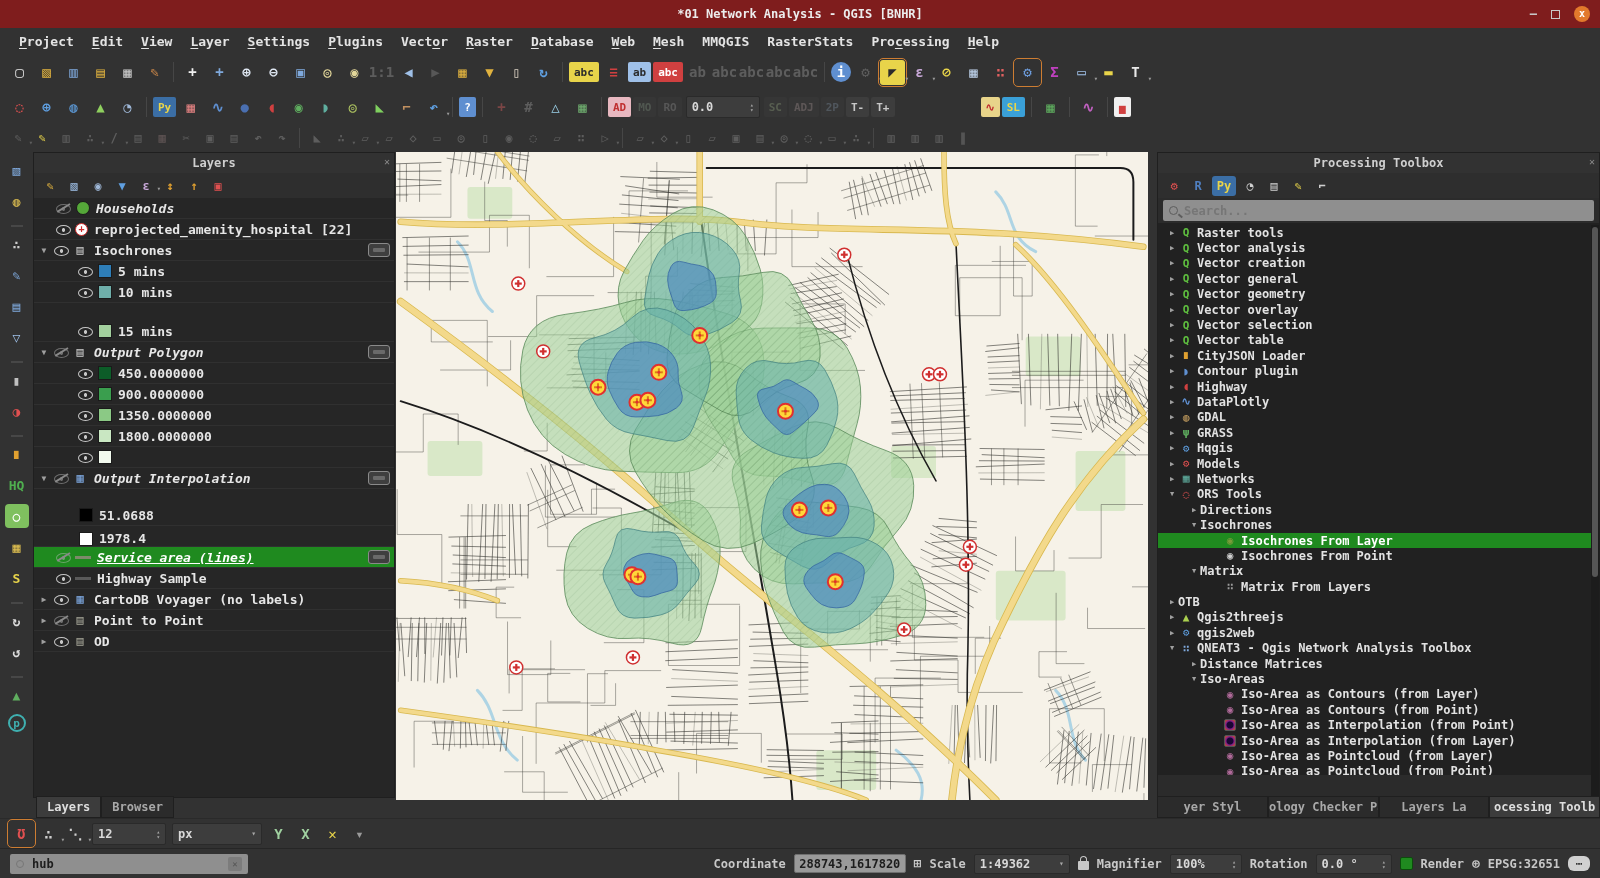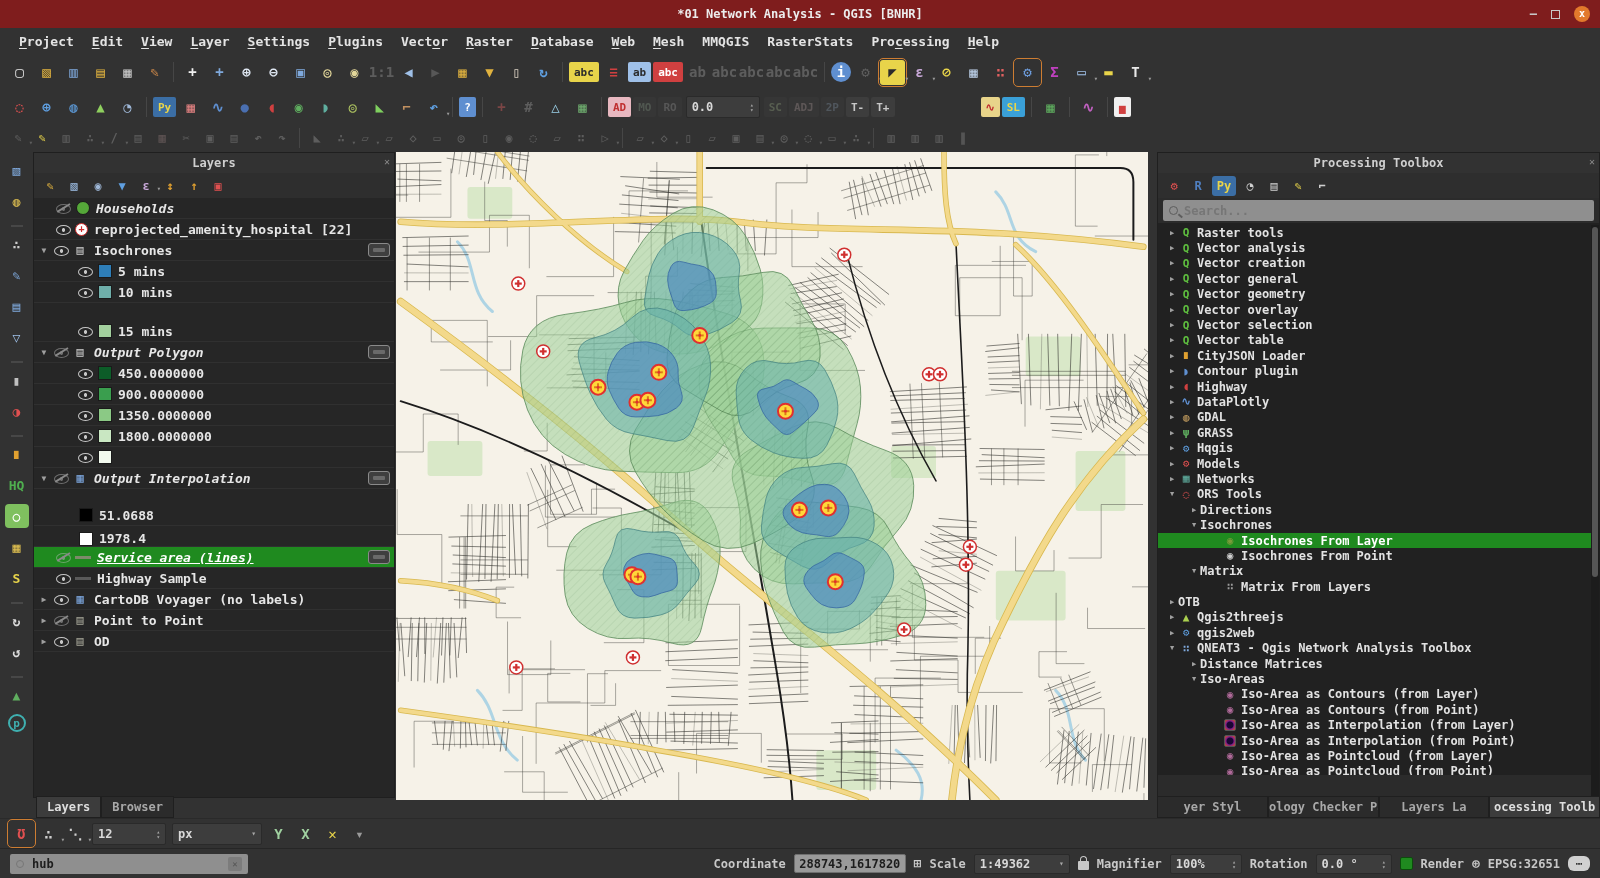--- a/index.html
+++ b/index.html
@@ -1696,26 +1696,26 @@
         <span>Iso-Area as Contours (from Layer)</span>
       </div>
       <div class="prow" style="padding-left: 52px;">
         <span class="exp"></span>
         <span class="pic" style="color: rgb(176, 106, 154);">◉</span>
         <span>Iso-Area as Contours (from Point)</span>
       </div>
       <div class="prow" style="padding-left: 52px;">
         <span class="exp"></span>
         <span class="ic-heat"></span>
-        <span>Iso-Area as Interpolation (from Layer)</span>
+        <span>Iso-Area as Interpolation (from Point)</span>
       </div>
       <div class="prow" style="padding-left: 52px;">
         <span class="exp"></span>
         <span class="ic-heat"></span>
-        <span>Iso-Area as Interpolation (from Point)</span>
+        <span>Iso-Area as Interpolation (from Layer)</span>
       </div>
       <div class="prow" style="padding-left: 52px;">
         <span class="exp"></span>
         <span class="pic" style="color: rgb(176, 106, 154);">◉</span>
         <span>Iso-Area as Pointcloud (from Layer)</span>
       </div>
       <div class="prow" style="padding-left: 52px;">
         <span class="exp"></span>
         <span class="pic" style="color: rgb(176, 106, 154);">◉</span>
         <span>Iso-Area as Pointcloud (from Point)</span>

